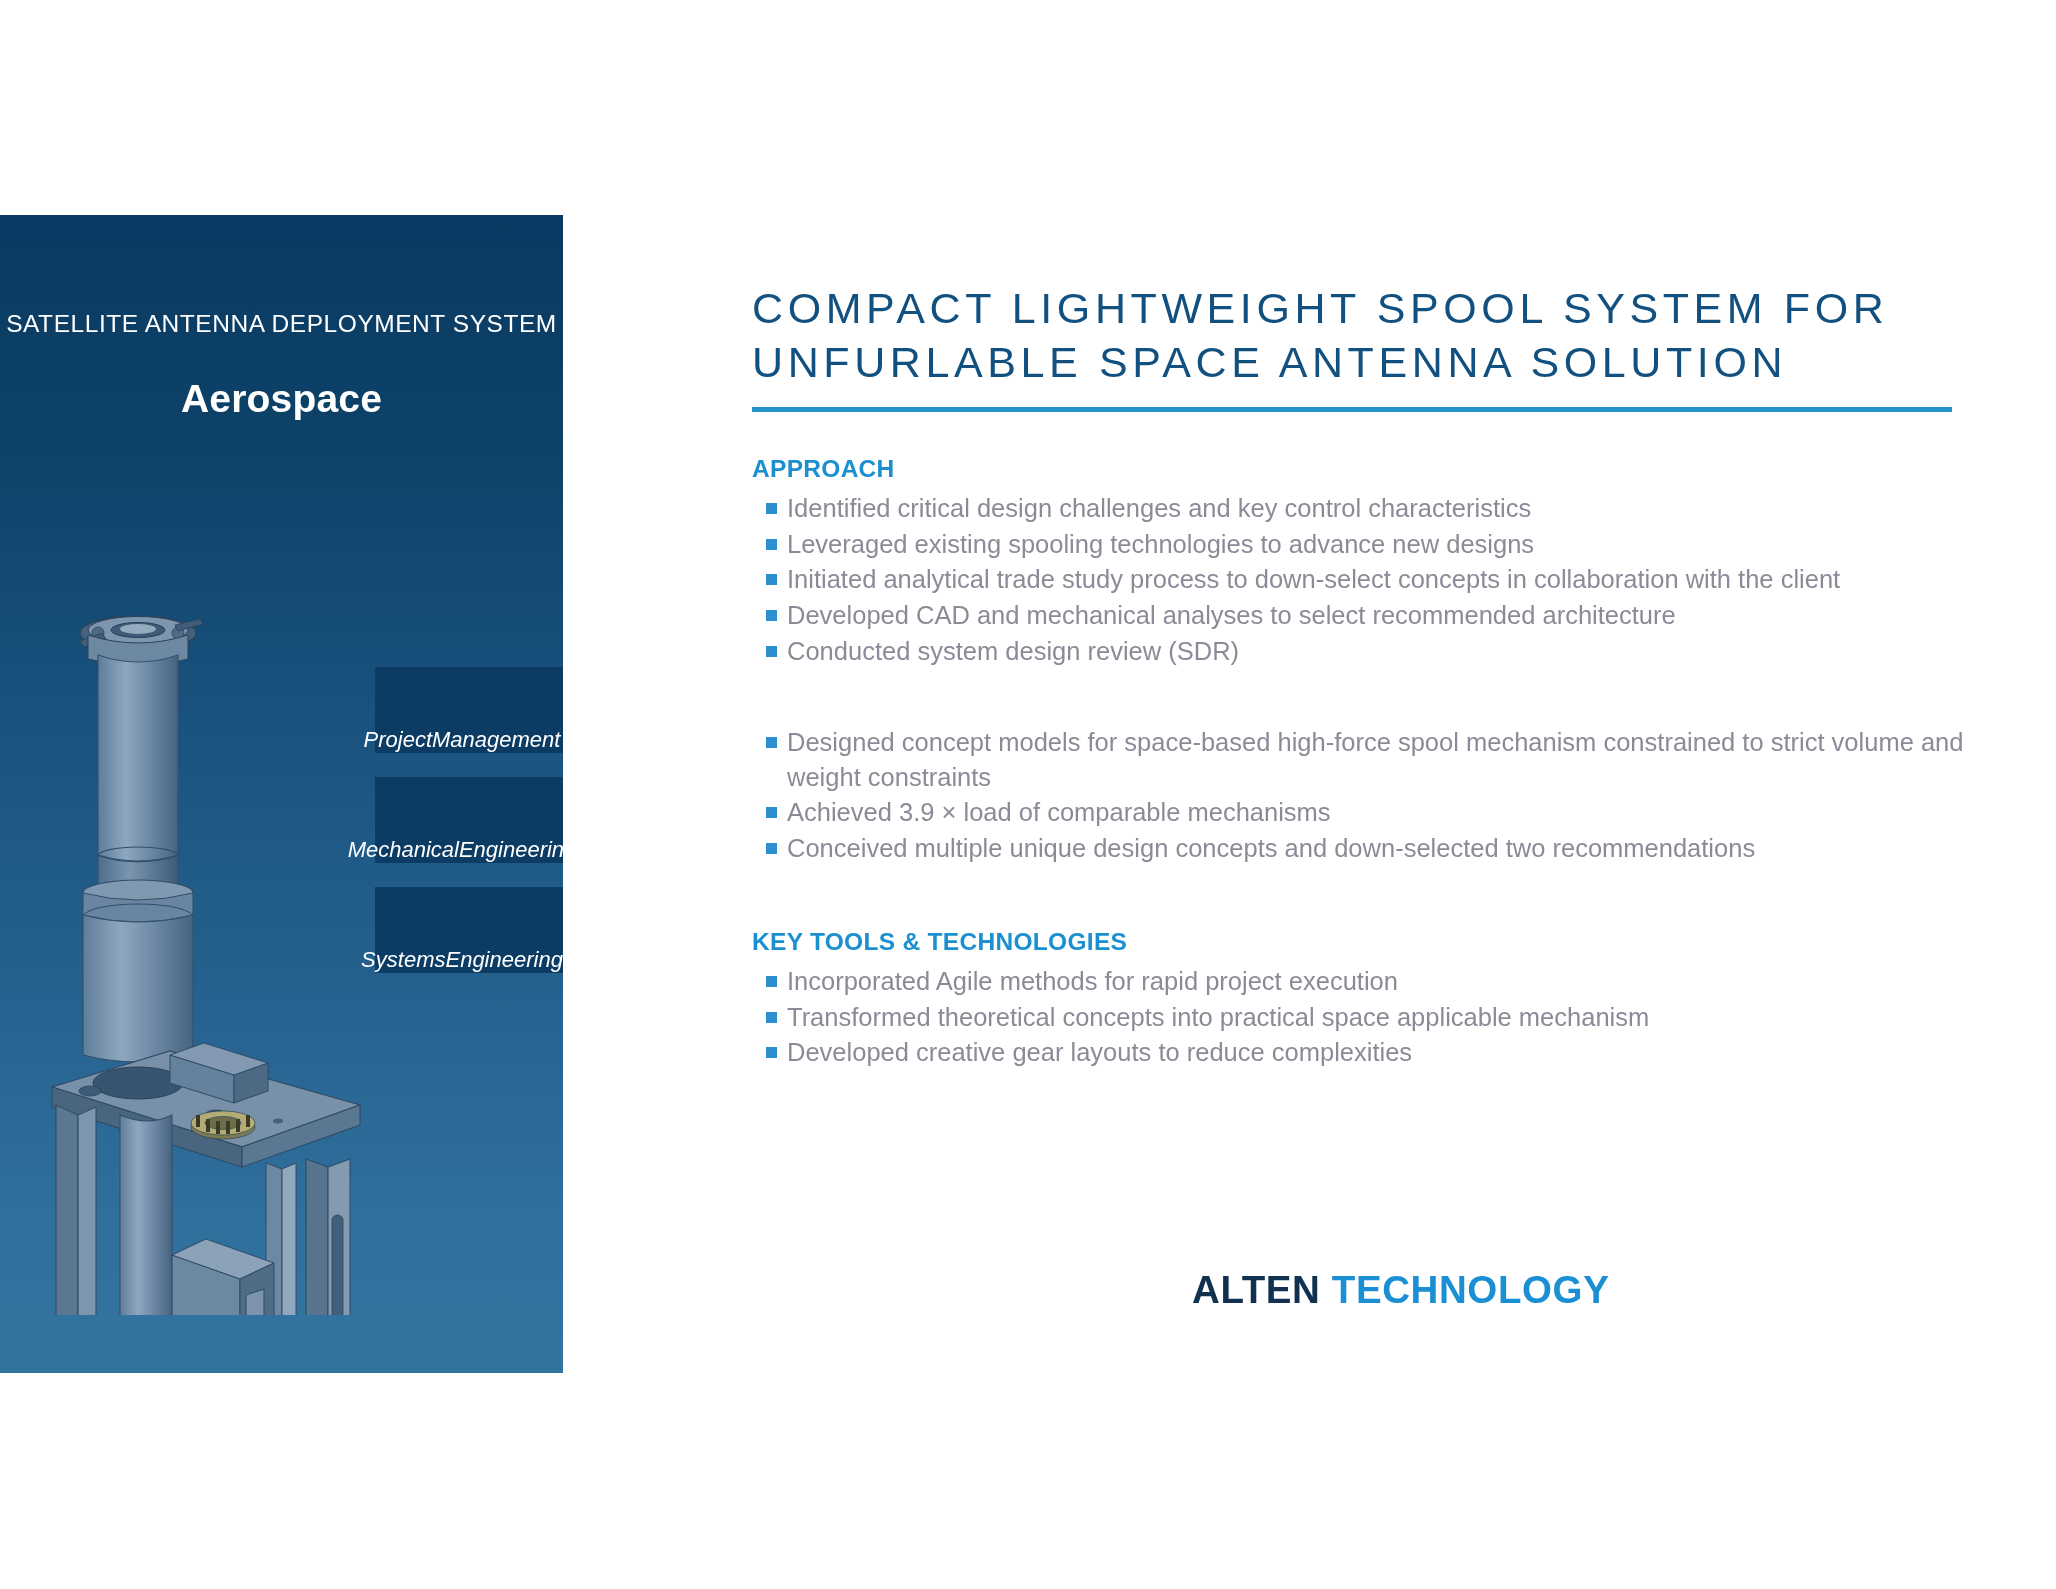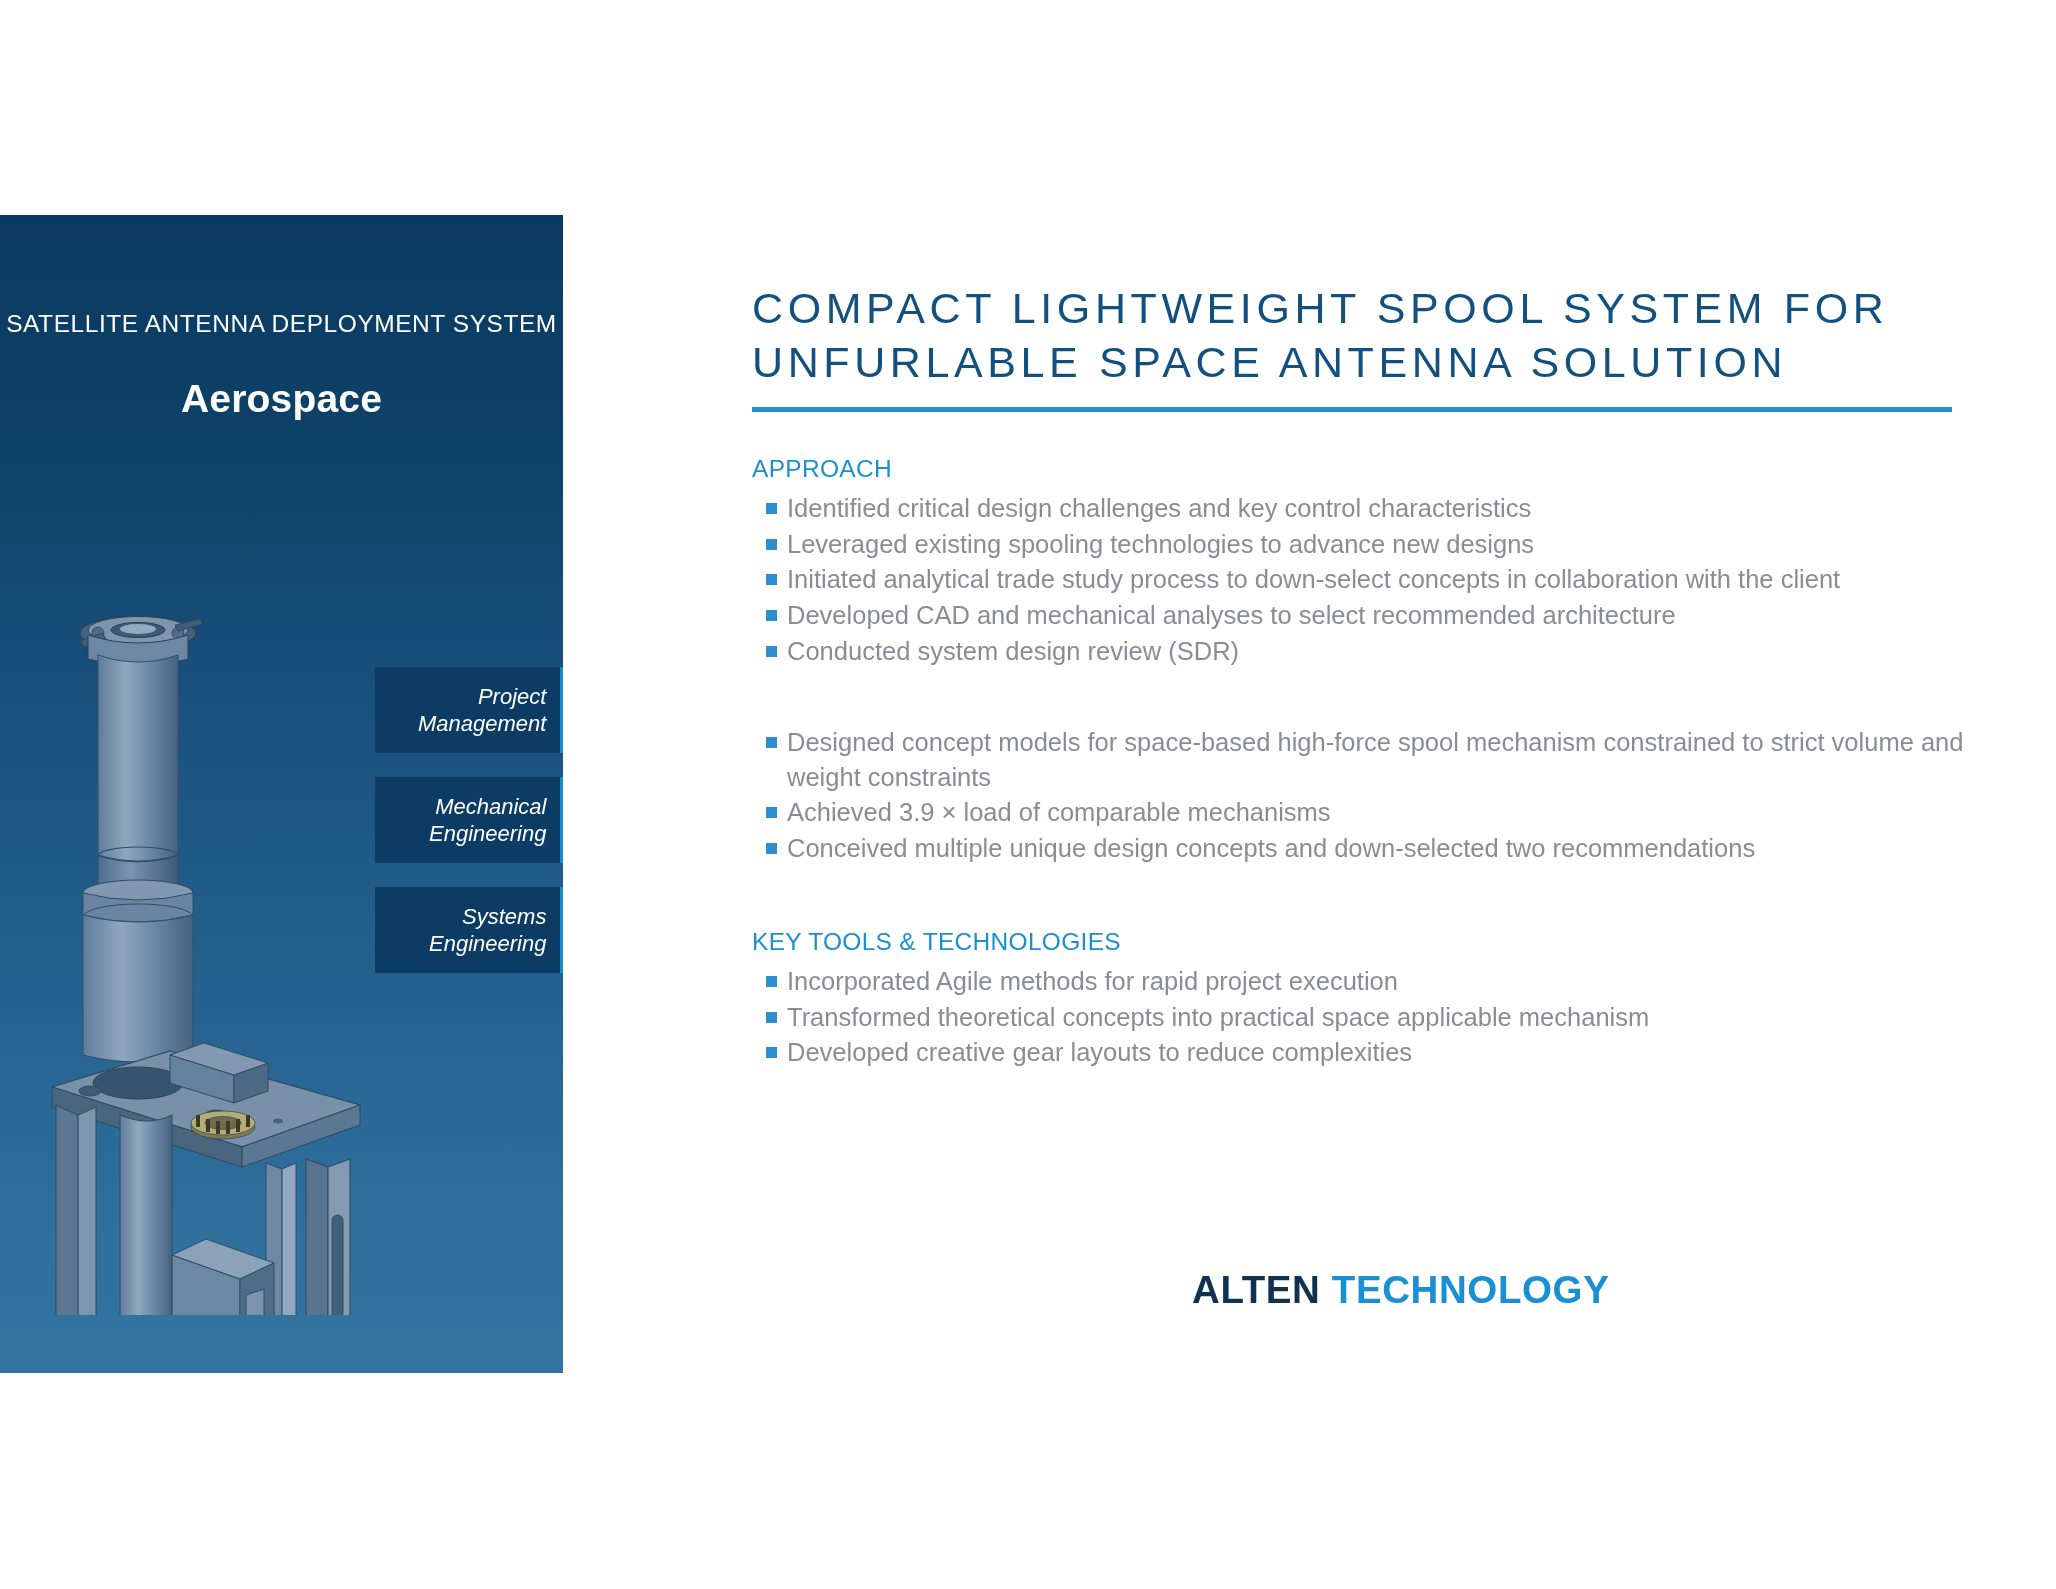--- a/index.html
+++ b/index.html
@@ -76,21 +76,20 @@
     position: relative;
     height: 86px;
     margin-bottom: 24px;
     display: flex;
     align-items: stretch;
   }
   .badge-label {
     width: 188px;
     background: #0c3c64;
     display: flex;
-    flex-direction: column;
     align-items: flex-end;
     justify-content: center;
     padding-right: 14px;
     box-sizing: border-box;
   }
   .badge-label span {
     color: #ffffff;
     font-style: italic;
     font-size: 22px;
     line-height: 1.25;
@@ -134,21 +133,21 @@
   }
 
   .section { position: absolute; left: 0; width: 1215px; }
   .section-approach { top: 455px; }
   .section-results  { top: 725px; }
   .section-tools    { top: 928px; }
 
   .section-heading {
     color: #1b8fd0;
     font-size: 24.5px;
-    font-weight: normal;
+    font-weight: bold;
     letter-spacing: 0.3px;
     margin-bottom: 8px;
   }
   ul.bullets {
     list-style: none;
     margin: 0;
     padding: 0;
   }
   ul.bullets li {
     position: relative;

